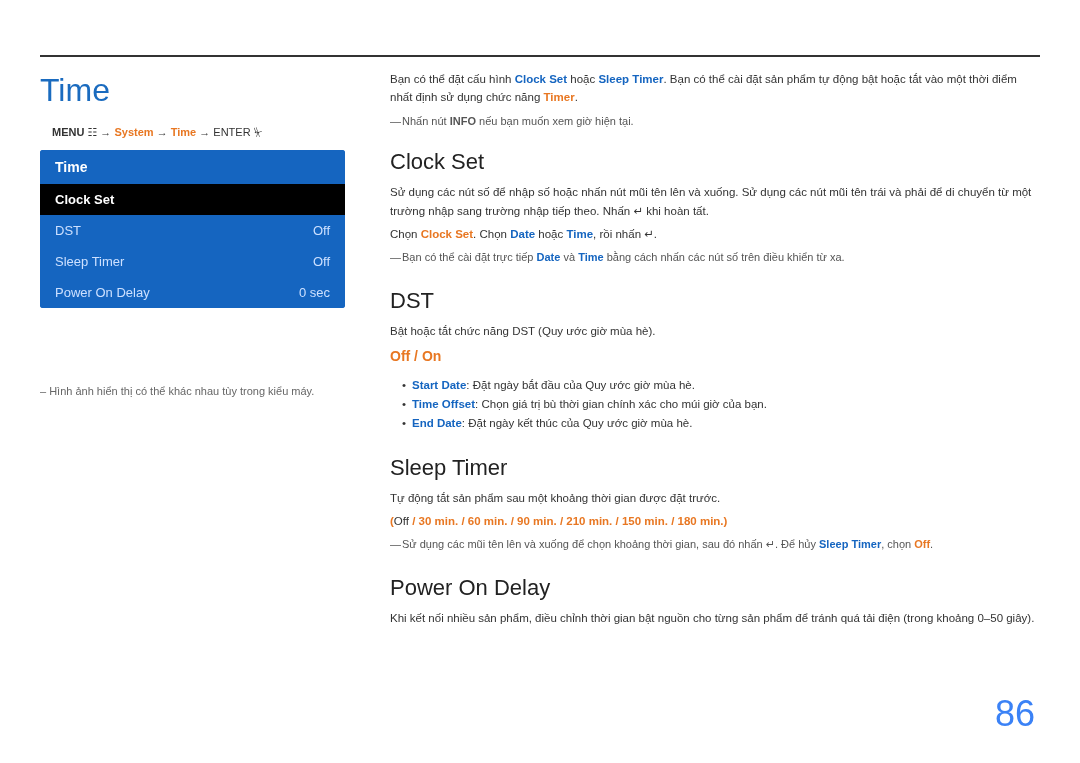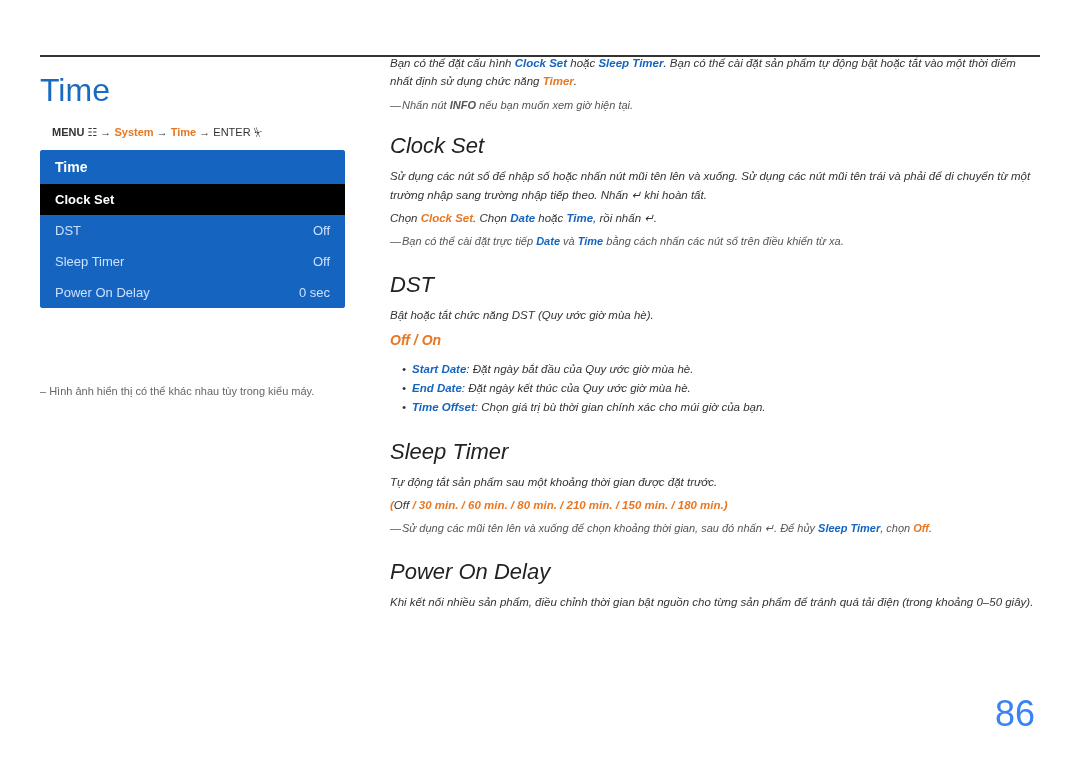--- a/index.html
+++ b/index.html
@@ -88,24 +88,23 @@
       position: absolute;
       top: 385px;
       left: 40px;
       font-size: 11px;
       color: #666;
     }
 
     
     .content-area {
       position: absolute;
-      top: 54px;
+      top: 70px;
       left: 390px;
       right: 40px;
-      font-style: italic;
     }
 
     .intro-text {
       font-size: 11.5px;
       color: #333;
       line-height: 1.6;
       margin-bottom: 8px;
     }
     .intro-text .highlight-orange { color: #e87722; font-weight: bold; }
     .intro-text .highlight-blue { color: #1565c0; font-weight: bold; }
@@ -259,32 +258,32 @@
     </div>
   </div>
 
   <div class="section">
     <div class="section-title">DST</div>
     <div class="section-body">
       <p>Bật hoặc tắt chức năng DST (Quy ước giờ mùa hè).</p>
       <div class="options-line"><span class="orange" style="color:#e87722;">Off</span> / <span class="orange" style="color:#e87722;">On</span></div>
       <ul class="bullet-list">
         <li><span class="blue">Start Date</span>: Đặt ngày bắt đầu của Quy ước giờ mùa hè.</li>
+        <li><span class="blue">Time Offset</span>: Chọn giá trị bù thời gian chính xác cho múi giờ của bạn.</li>
         <li><span class="blue">End Date</span>: Đặt ngày kết thúc của Quy ước giờ mùa hè.</li>
-        <li><span class="blue">Time Offset</span>: Chọn giá trị bù thời gian chính xác cho múi giờ của bạn.</li>
       </ul>
     </div>
   </div>
 
   <div class="section">
     <div class="section-title">Sleep Timer</div>
     <div class="section-body">
       <p>Tự động tắt sản phẩm sau một khoảng thời gian được đặt trước.</p>
       <div class="sleep-options">
-        (<span class="black" style="color:#333;font-weight:normal;">Off</span> / <strong>30 min.</strong> / <strong>60 min.</strong> / <strong>80 min.</strong> / <strong>210 min.</strong> / <strong>150 min.</strong> / <strong>180 min.</strong>)
+        (<span class="black" style="color:#333;font-weight:normal;">Off</span> / <strong>30 min.</strong> / <strong>60 min.</strong> / <strong>90 min.</strong> / <strong>210 min.</strong> / <strong>150 min.</strong> / <strong>180 min.</strong>)
       </div>
       <div class="dash-note">Sử dụng các mũi tên lên và xuống để chọn khoảng thời gian, sau đó nhấn ↵. Để hủy <span style="color:#1565c0;font-weight:bold;">Sleep Timer</span>, chọn <span style="color:#e87722;font-weight:bold;">Off</span>.</div>
     </div>
   </div>
 
   <div class="section">
     <div class="section-title">Power On Delay</div>
     <div class="section-body">
       <p>Khi kết nối nhiều sản phẩm, điều chỉnh thời gian bật nguồn cho từng sản phẩm để tránh quá tải điện (trong khoảng 0–50 giây).</p>
     </div>

